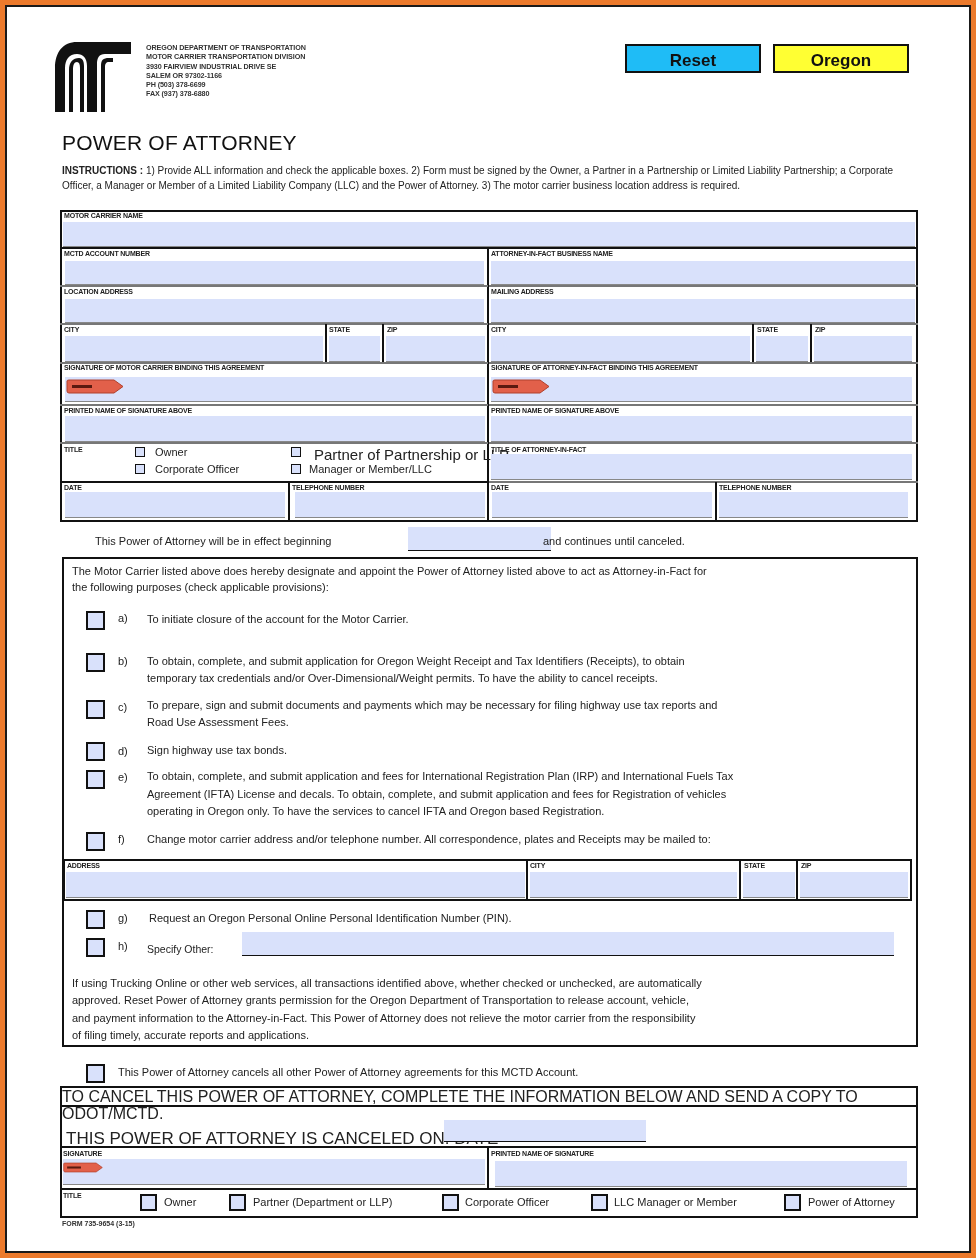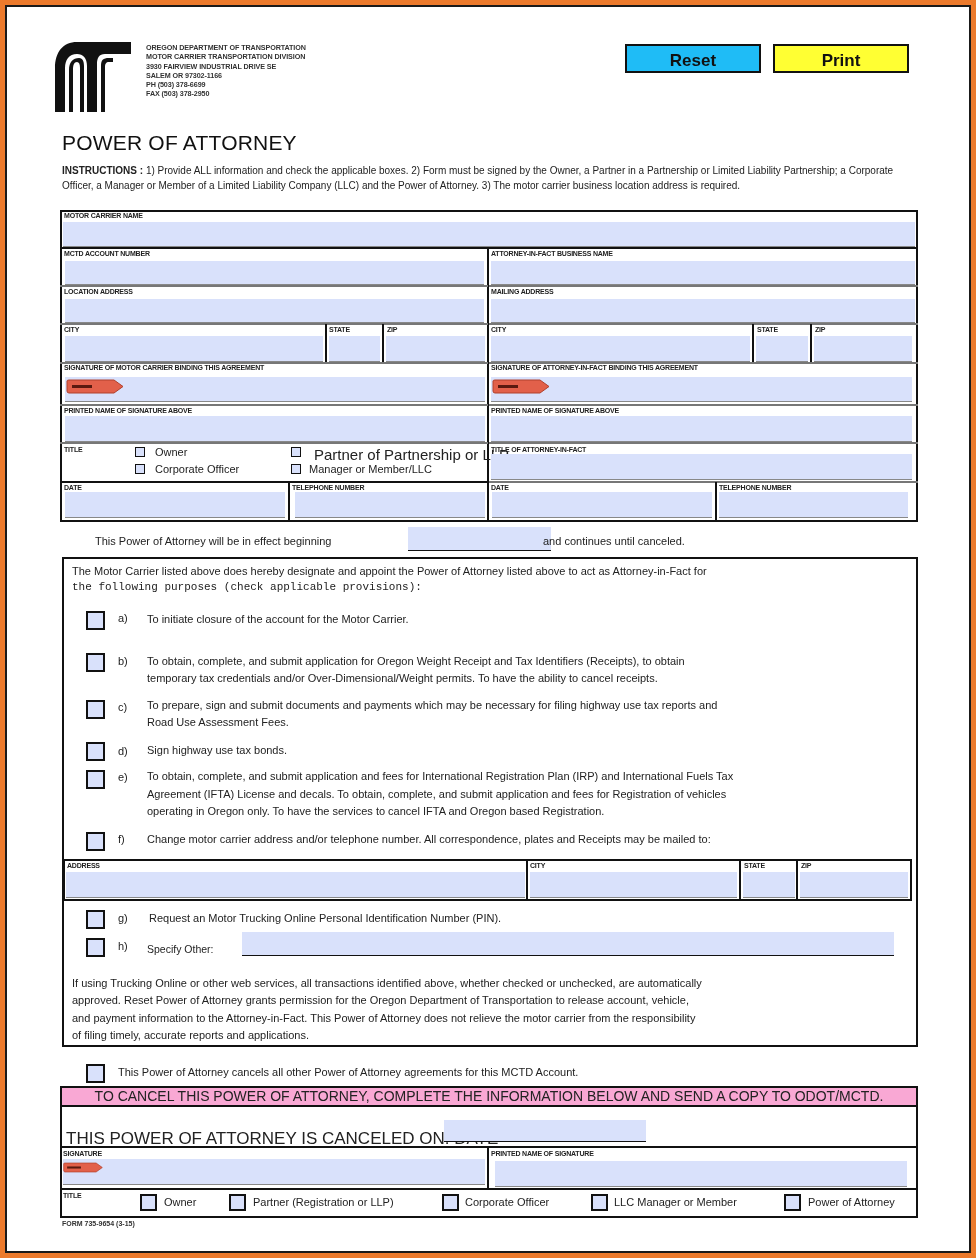--- a/index.html
+++ b/index.html
@@ -17,44 +17,44 @@
   
   .box { position:absolute; border:2px solid #111; box-sizing:border-box; background:#fff; }
   .lbl { position:absolute; left:3px; top:1px; font-size:7px; font-weight:bold; color:#222; letter-spacing:-0.2px; white-space:nowrap; }
   .fill { position:absolute; background:#d9e1fb; border-bottom:1px solid #888; box-sizing:border-box; }
   .hl { position:absolute; height:2px; background:#777; }
   .vl { position:absolute; width:2px; background:#111; }
   .sigtag { position:absolute; width:58px; height:15px; }
   .chk { position:absolute; width:10px; height:10px; border:1.5px solid #111; background:#d9e1fb; box-sizing:border-box; }
   .chk-lg { position:absolute; width:19px; height:19px; border:2px solid #111; background:#d9e1fb; box-sizing:border-box; cursor:pointer; }
   .txt { position:absolute; font-size:11px; color:#222; white-space:nowrap; }
-  .banner { position:absolute; background:#f9a8d4; font-size:14px; text-align:center; color:#222; }
+  .banner { position:absolute; background:#ffffff; font-size:16px; text-align:left; color:#222; }
   .foot { position:absolute; left:62px; top:1220px; font-size:7px; font-weight:bold; color:#333; }
 </style>
 </head>
 <body>
 
 <div class="frame"></div>
 <div class="page"></div>
 
 <svg class="logo" viewBox="0 0 80 80">
   <path d="M2 8 L78 8 L78 20 L52 20 C46 20 44 24 44 30 L44 78 L34 78 L34 32 C34 24 30 20 24 20 C16 20 12 26 12 34 L12 78 L2 78 L2 34 C2 18 10 8 24 8 Z" fill="#111"></path>
   <path d="M16 78 L16 36 C16 28 20 24 26 24 C30 24 31 28 31 32 L31 78 L27 78 L27 34 C27 30 26 28 24 28 C21 28 20 31 20 36 L20 78 Z" fill="#111"></path>
   <path d="M48 78 L48 32 C48 26 50 24 56 24 L60 24 L60 28 L56 28 C53 28 52 30 52 33 L52 78 Z" fill="#111"></path>
 </svg>
 <div class="agency">
   <div>OREGON DEPARTMENT OF TRANSPORTATION</div>
   <div>MOTOR CARRIER TRANSPORTATION DIVISION</div>
   <div>3930 FAIRVIEW INDUSTRIAL DRIVE SE</div>
   <div>SALEM OR 97302-1166</div>
   <div>PH (503) 378-6699</div>
-  <div>FAX (503) 378-2950</div>
+  <div>FAX (937) 378-6880</div>
 </div>
 <div class="btn btn-reset">Reset</div>
-<div class="btn btn-print">Print</div>
+<div class="btn btn-print">Oregon</div>
 
 <div class="title">POWER OF ATTORNEY</div>
 <div class="instr"><b>INSTRUCTIONS :</b><span> 1) Provide ALL information and check the applicable boxes. 2) Form must be signed by the Owner, a Partner in  a Partnership or Limited Liability Partnership; a Corporate Officer, a Manager or Member of a Limited Liability Company (LLC)  and the Power of Attorney. 3) The motor carrier business location address is required.</span></div>
 
 <div class="box" style="left:60px; top:210px; width:858px; height:312px;"></div>
 
 <div class="lbl" style="left:64px; top:212px;">MOTOR CARRIER NAME</div>
 <div class="fill" style="left:63px; top:222px; width:852px; height:25px;"></div>
 <div class="hl" style="left:60px; top:247px; width:858px; background:#111;"></div>
 
@@ -146,21 +146,21 @@
 <div class="vl" style="left:715px; top:482px; height:40px;"></div>
 <div class="lbl" style="left:719px; top:484px;">TELEPHONE NUMBER</div>
 <div class="fill" style="left:719px; top:492px; width:189px; height:26px;"></div>
 
 <div class="txt" style="left:95px; top:535px;">This Power of Attorney will be in effect beginning</div>
 <div class="fill" style="left:408px; top:527px; width:143px; height:24px; border-bottom:1px solid #111;"></div>
 <div class="txt" style="left:543px; top:535px;">and continues until canceled.</div>
 
 <div class="box" style="left:62px; top:557px; width:856px; height:490px;"></div>
 <div class="txt" style="left:72px; top:565px;">The Motor Carrier listed above does hereby designate and appoint the Power of Attorney listed above to act as Attorney-in-Fact for</div>
-<div class="txt" style="left:72px; top:581px;font-family:Liberation Mono, monospace;">the following purposes (check applicable provisions):</div>
+<div class="txt" style="left:72px; top:581px;">the following purposes (check applicable provisions):</div>
 
 <div class="chk-lg" style="left:86px; top:611px;"></div>
 <div class="txt" style="left:118px; top:612px;">a)</div>
 <div class="txt" style="left:147px; top:613px;">To initiate closure of the account for the Motor Carrier.</div>
 
 <div class="chk-lg" style="left:86px; top:653px;"></div>
 <div class="txt" style="left:118px; top:655px;">b)</div>
 <div class="txt" style="left:147px; top:655px;">To obtain, complete, and submit application for Oregon Weight Receipt and Tax Identifiers (Receipts), to obtain</div>
 <div class="txt" style="left:147px; top:672px;">temporary tax credentials and/or Over-Dimensional/Weight permits. To have the ability to cancel receipts.</div>
 
@@ -191,21 +191,21 @@
 <div class="fill" style="left:530px; top:872px; width:207px; height:26px;"></div>
 <div class="vl" style="left:739px; top:859px; height:42px;"></div>
 <div class="lbl" style="left:744px; top:862px;">STATE</div>
 <div class="fill" style="left:743px; top:872px; width:52px; height:26px;"></div>
 <div class="vl" style="left:796px; top:859px; height:42px;"></div>
 <div class="lbl" style="left:801px; top:862px;">ZIP</div>
 <div class="fill" style="left:800px; top:872px; width:108px; height:26px;"></div>
 
 <div class="chk-lg" style="left:86px; top:910px;"></div>
 <div class="txt" style="left:118px; top:912px;">g)</div>
-<div class="txt" style="left:149px; top:912px;">Request an Motor Trucking Online Personal Identification Number (PIN).</div>
+<div class="txt" style="left:149px; top:912px;">Request an Oregon Personal Online Personal Identification Number (PIN).</div>
 
 <div class="chk-lg" style="left:86px; top:938px;"></div>
 <div class="txt" style="left:118px; top:940px;">h)</div>
 <div class="txt" style="left:147px; top:943px; font-size:10.5px;">Specify Other:</div>
 <div class="fill" style="left:242px; top:932px; width:652px; height:24px; border-bottom:1px solid #111;"></div>
 
 <div class="txt" style="left:72px; top:977px;">If using Trucking Online or other web services, all transactions identified above, whether checked or unchecked, are automatically</div>
 <div class="txt" style="left:72px; top:994px;">approved.  Reset Power of Attorney grants permission for the Oregon Department of Transportation to release account, vehicle,</div>
 <div class="txt" style="left:72px; top:1012px;">and payment information to the Attorney-in-Fact.  This Power of Attorney does not relieve the motor carrier from the responsibility</div>
 <div class="txt" style="left:72px; top:1029px;">of filing timely, accurate reports and applications.</div>
@@ -228,21 +228,21 @@
 </svg>
 <div class="vl" style="left:487px; top:1147px; height:42px;"></div>
 <div class="lbl" style="left:491px; top:1150px;">PRINTED NAME OF SIGNATURE</div>
 <div class="fill" style="left:495px; top:1161px; width:412px; height:26px;"></div>
 <div class="hl" style="left:60px; top:1188px; width:858px; background:#111;"></div>
 
 <div class="lbl" style="left:63px; top:1192px;">TITLE</div>
 <div class="chk-lg" style="left:140px; top:1194px; width:17px; height:17px;"></div>
 <div class="txt" style="left:164px; top:1196px;">Owner</div>
 <div class="chk-lg" style="left:229px; top:1194px; width:17px; height:17px;"></div>
-<div class="txt" style="left:253px; top:1196px;">Partner (Registration or LLP)</div>
+<div class="txt" style="left:253px; top:1196px;">Partner (Department or LLP)</div>
 <div class="chk-lg" style="left:442px; top:1194px; width:17px; height:17px;"></div>
 <div class="txt" style="left:465px; top:1196px;">Corporate Officer</div>
 <div class="chk-lg" style="left:591px; top:1194px; width:17px; height:17px;"></div>
 <div class="txt" style="left:614px; top:1196px;">LLC Manager or Member</div>
 <div class="chk-lg" style="left:784px; top:1194px; width:17px; height:17px;"></div>
 <div class="txt" style="left:808px; top:1196px;">Power of Attorney</div>
 
 <div class="foot">FORM 735-9654 (3-15)</div>
 
 </body></html>

